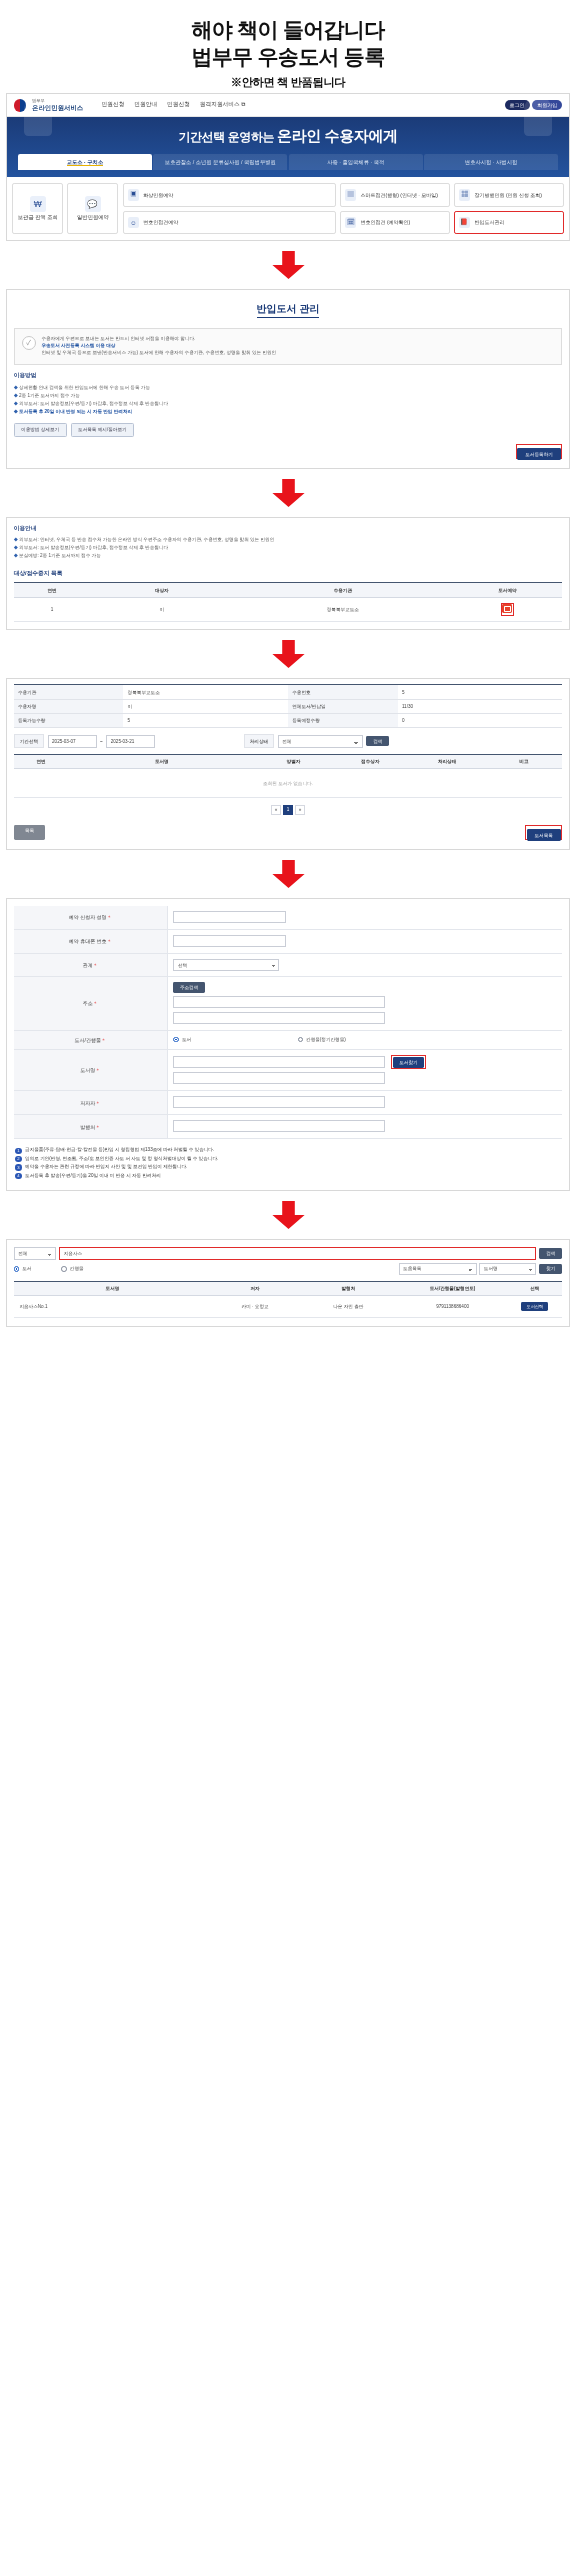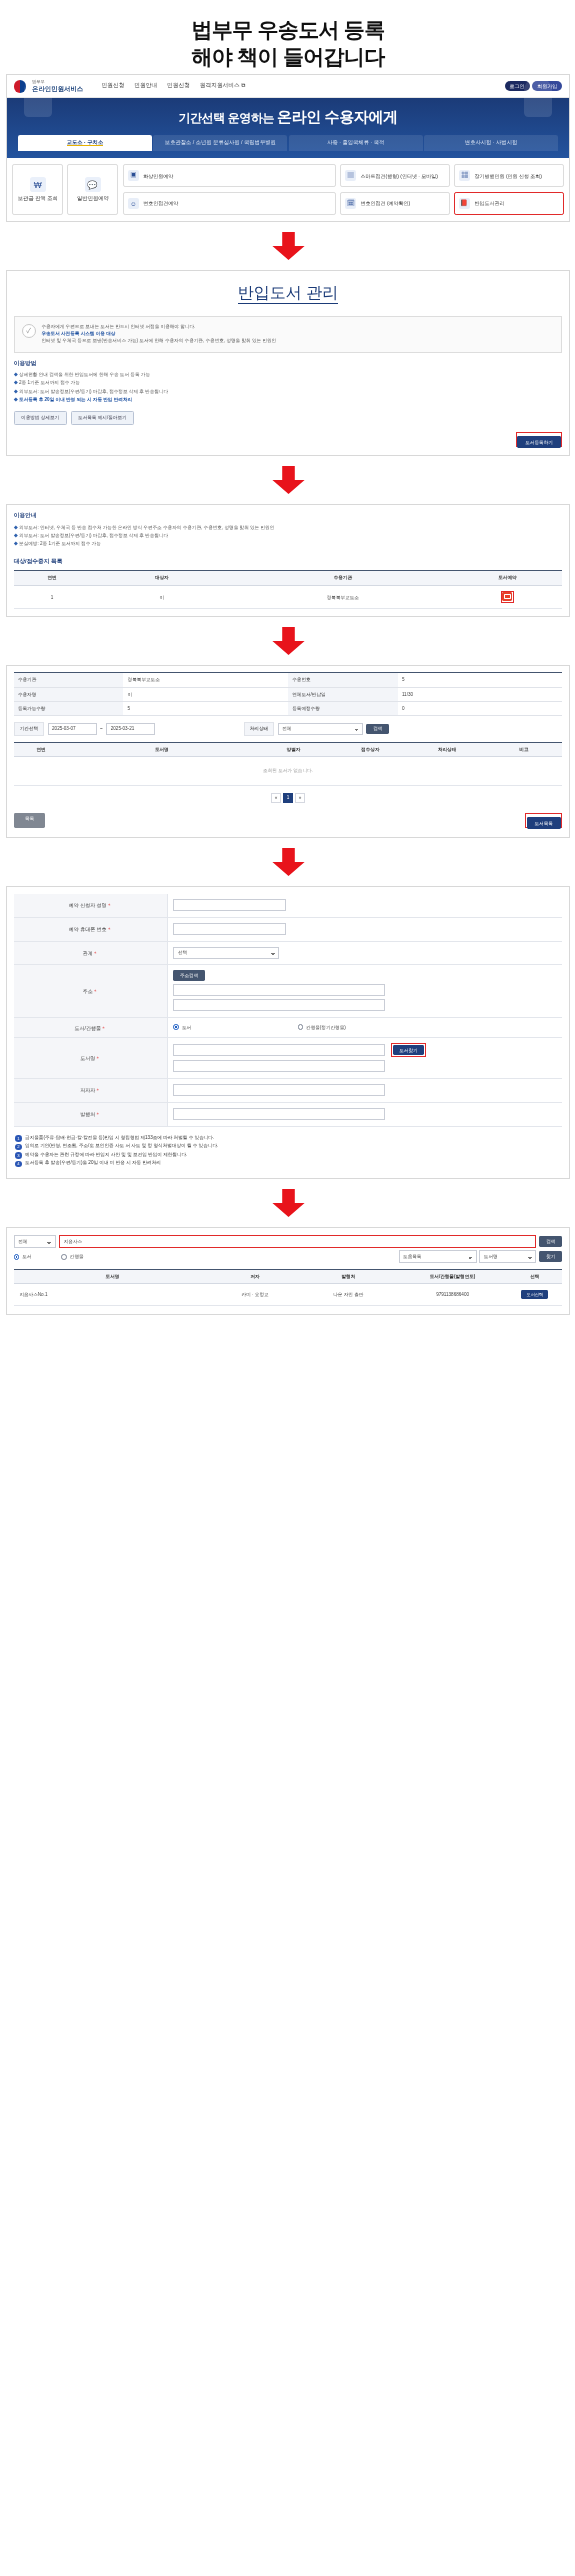--- a/index.html
+++ b/index.html
@@ -121,21 +121,21 @@
 
   .hero-big {
     border:0.7px solid #dcdcdc;border-radius:2.1px;background:#fff;
     display:flex;flex-direction:column;align-items:center;justify-content:center;
     gap:2.8px;font-size:5.3px;color:#333;padding:5.7px 2.8px;min-height:47px;
   }
   .hero-big .ic2 { width:15.6px;height:15.6px;border-radius:2.8px;background:#eaf0fa;color:#2a4e95;display:flex;align-items:center;justify-content:center;font-size:8.5px;}
 
   
   .page-h {
-    text-align:center; font-size: 16px; font-weight:normal; color:#1b3b78;
+    text-align:center; font-size: 10px; font-weight:bold; color:#1b3b78;
     padding: 11.3px 0 7px 0;
   }
   .page-h .ul { border-bottom:1.4px solid #1b3b78; padding-bottom:2.8px; }
 
   .notice-box {
     border:0.7px solid #ddd; background:#fafafa; margin: 5.7px 7px;
     padding: 7px 7px; display:flex; gap:5.7px; font-size:4.6px; color:#555; line-height:1.5;
   }
   .notice-box .nic { width:14px;height:14px;border:0.7px solid #c9c9c9;border-radius:50%;flex:0 0 auto;
       display:flex;align-items:center;justify-content:center;color:#8a8a8a;font-size:7px;background:#fff;}
@@ -244,22 +244,23 @@
   .final-tbl td { border-bottom:0.7px solid #e3e6ec; padding:5.7px 2.1px; text-align:center; color:#444;}
   .final-tbl td.l { text-align:left; padding-left:5.7px; }
   .pickbtn { font-size:4.2px; padding:2.1px 5px; background:#1f3f7d; color:#fff; border-radius:1.4px; display:inline-block;}
 </style>
 </head>
 <body>
 
 <div class="page">
 
   <div class="headline">
+    <div class="line">해야 책이 들어갑니다</div>
     <div class="line">법부무 우송도서 등록</div>
-    <div class="line">해야 책이 들어갑니다</div>
+    <div class="sub">※안하면 책 반품됩니다</div>
   </div>
 
 
   <div class="shot portal">
     <div class="portal-top">
       <div class="logo-mark"></div>
       <div class="logo-txt">
         <div class="l1">법무부</div>
         <div class="l2">온라인민원서비스</div>
       </div>

